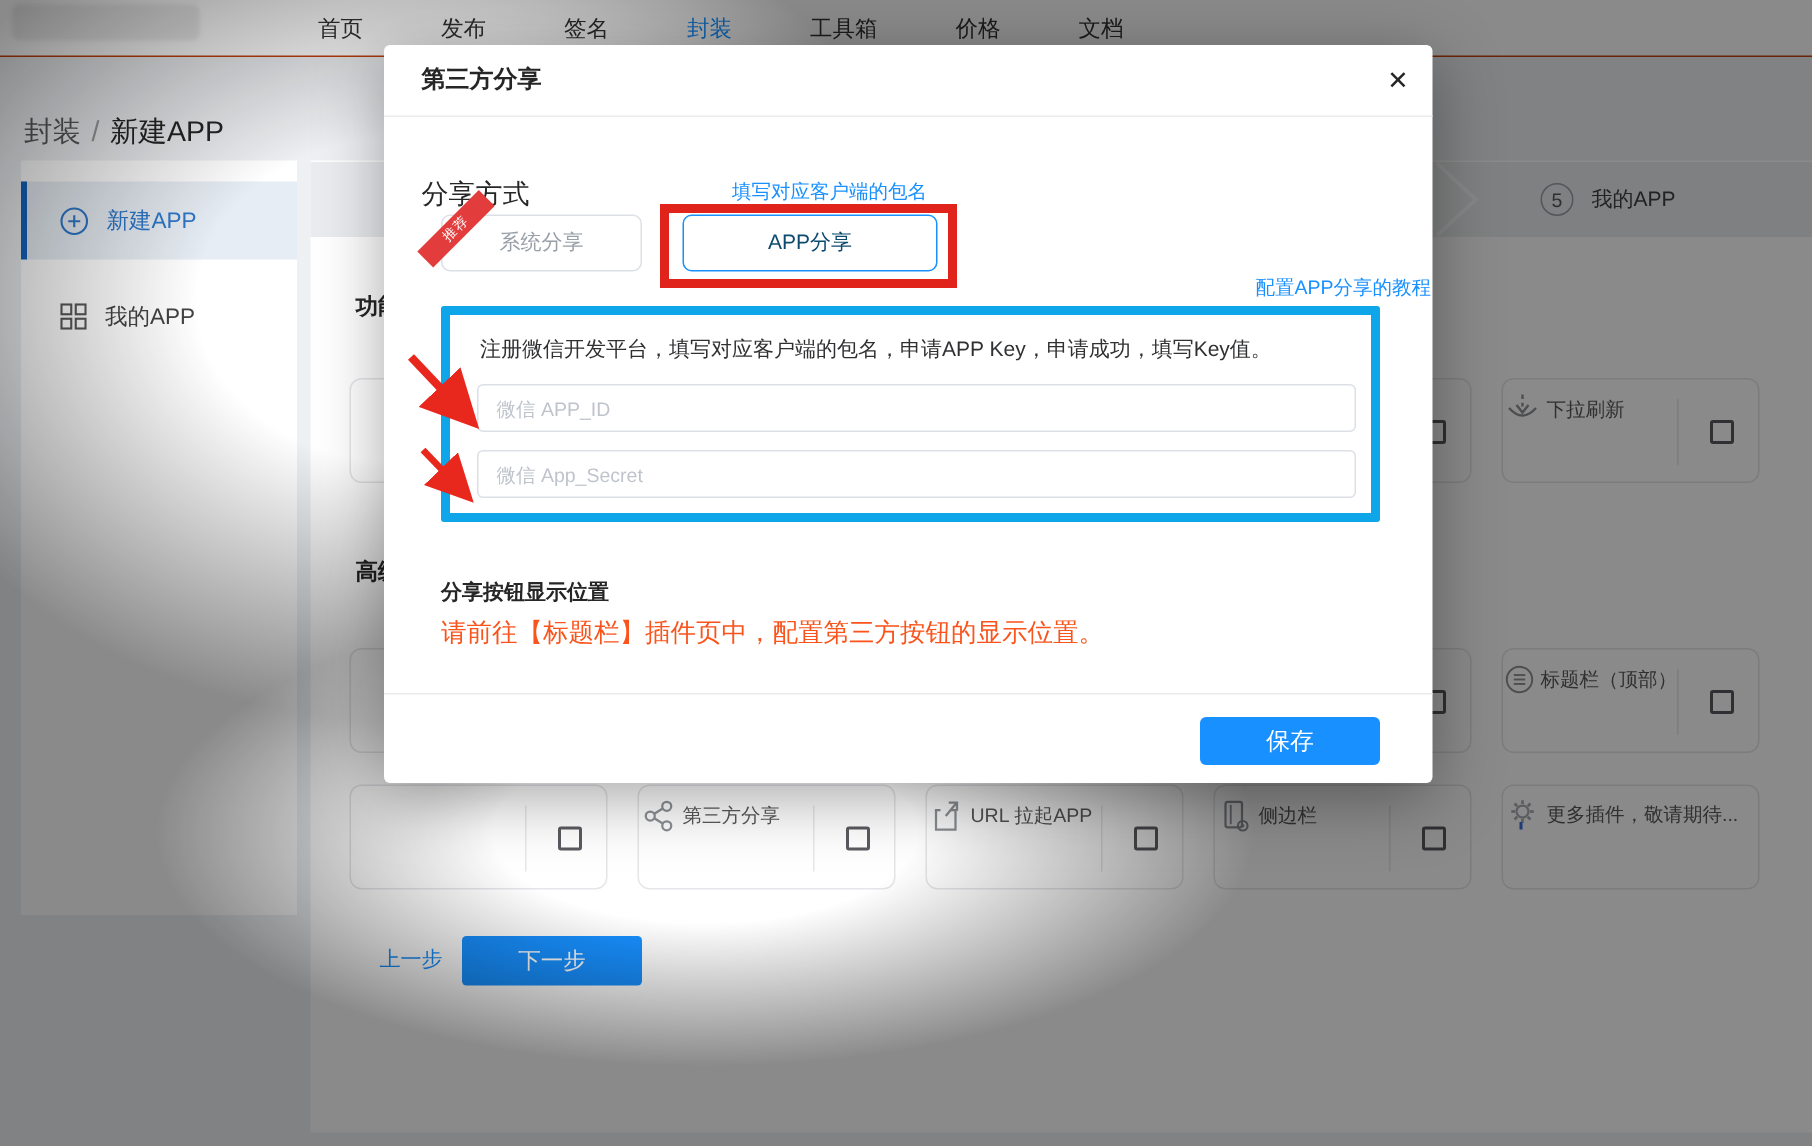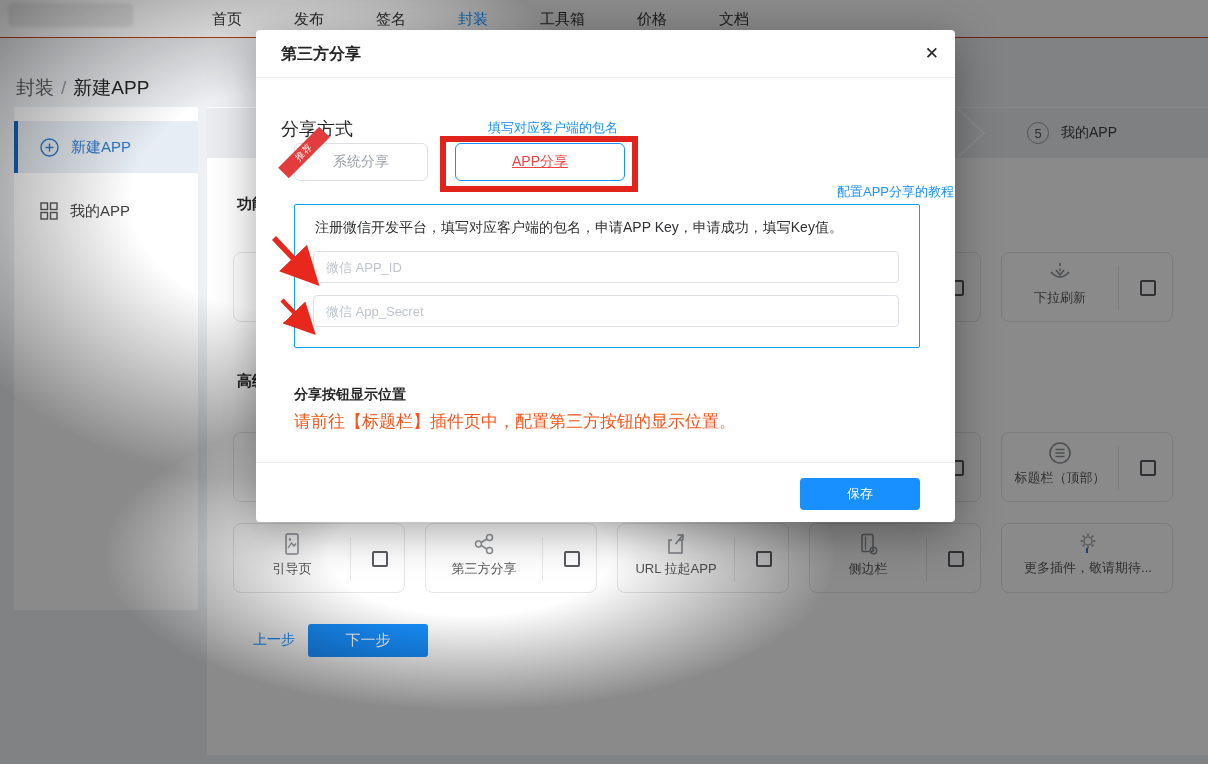--- a/index.html
+++ b/index.html
@@ -23,21 +23,21 @@
   .side-item.plain { top:78px; }
 
   .main-panel { position:absolute; left:207px; top:107px; width:1001px; height:648px; background:#fff; z-index:1; }
   .step-band { position:absolute; left:0; top:1px; width:1001px; height:50px; background:#eaecef; }
   .step5 { position:absolute; left:820px; top:0; height:50px; display:flex; align-items:center; gap:12px; }
   .step-circle { width:22px; height:22px; border:1px solid #9aa0a6; border-radius:50%; font-size:13px; color:#595959; display:flex; align-items:center; justify-content:center; }
   .step-label { font-size:14px; color:#404040; }
   .sec-title { position:absolute; left:30px; font-size:15px; font-weight:bold; color:#262626; white-space:nowrap; }
   .cards-row { position:absolute; left:26px; width:970px; height:70px; }
   .pcard { position:absolute; top:0; width:172px; height:70px; background:#fff; border:1px solid #e4e6e9; border-radius:8px; cursor:pointer; }
-  .pcard .stack { position:absolute; left:0; top:7px; width:116px; display:flex; flex-direction:column; align-items:center; gap:3px; color:#8c9095; }
+  .pcard .stack { position:absolute; left:0; top:7px; width:116px; display:flex; flex-direction:row; align-items:center; gap:3px; color:#8c9095; }
   .pcard .plabel { font-size:13px; color:#595959; white-space:nowrap; }
   .pcard .vdiv { position:absolute; left:116px; top:13px; width:1px; height:44px; background:#e8e8e8; }
   .checkbox { position:absolute; left:138px; top:27px; width:16px; height:16px; border:2px solid #5a5a60; border-radius:2px; background:transparent; cursor:pointer; }
   .pcard.wide .stack { width:172px; top:6px; }
   .prev-link { position:absolute; left:46px; top:524px; font-size:14px; color:#1890ff; cursor:pointer; }
   .next-btn { position:absolute; left:101px; top:517px; width:120px; height:33px; background:#1890ff; border:none; border-radius:3px; color:#fff; font-size:15px; cursor:pointer; }
   .plugins-note { position:absolute; left:30px; top:570px; font-size:14px; color:#fa541c; }
 
   
   .mask { position:absolute; inset:0; z-index:5; background:rgba(0,0,0,0.46); pointer-events:none;
@@ -55,31 +55,31 @@
   .m-title { position:absolute; left:25px; top:0; line-height:48px; font-size:16px; font-weight:bold; color:#262626; }
   .m-close { position:absolute; right:16px; top:13px; font-size:17px; font-weight:bold; color:#262626; cursor:pointer; line-height:22px; }
   .m-label { position:absolute; left:25px; top:87px; font-size:18px; color:#262626; }
   .link { font-size:13px; color:#1890ff; cursor:pointer; position:absolute; }
   .diff-link { left:232px; top:89px; }
   .tut-link { left:549px; top:153px;padding-left:32px; }
   .sys-btn { position:absolute; left:38px; top:113px; width:134px; height:38px; background:#fff; border:1px solid #dcdfe6; border-radius:6px; color:#99a0a8; font-size:14px; cursor:pointer; }
   .ribbon { position:absolute; left:-20px; top:1px; width:58px; height:15px; background:#e23d3c; transform:rotate(-45deg); display:flex; align-items:center; justify-content:center; }
   .ribbon span { color:#fff; font-size:9px; letter-spacing:1px; }
   .anno-box { position:absolute; left:184px; top:106px; width:198px; height:56px; border:6px solid #e0241c; z-index:20; pointer-events:none; }
-  .app-btn { position:absolute; left:199px; top:113px; width:170px; height:38px; background:#fff; border:1px solid #1890ff; border-radius:6px; color:#ef4444; font-size:14px; cursor:pointer;text-decoration:underline; }
-  .guide-panel { position:absolute; left:38px; top:174px; width:626px; height:144px; border:1px solid #0ea5e9; border-radius:2px; background:#fff; }
+  .app-btn { position:absolute; left:199px; top:113px; width:170px; height:38px; background:#fff; border:1px solid #1890ff; border-radius:6px; color:#0c4a6e; font-size:14px; cursor:pointer; }
+  .guide-panel { position:absolute; left:38px; top:174px; width:626px; height:144px; border:6px solid #0ea5e9; border-radius:2px; background:#fff; }
   .guide-text { position:absolute; left:20px; top:14px; font-size:14px; color:#303133; }
   .g-input { position:absolute; left:18px; width:586px; height:32px; border:1px solid #dcdfe6; border-radius:4px; padding:0 12px; font-size:13px; color:#333; font-family:inherit; }
   .g-input::placeholder { color:#bfc4cc; }
   .inp1 { top:46px; } .inp2 { top:90px; }
   .arrows { position:absolute; left:12px; top:198px; z-index:21; pointer-events:none; }
   .pos-label { position:absolute; left:38px; top:356px; font-size:14px; color:#262626;font-weight:bold; }
   .pos-note { position:absolute; left:38px; top:380px; font-size:17px; color:#fa541c; }
   .m-footer { position:absolute; left:0; top:432px; width:699px; height:60px; border-top:1px solid #ececec; }
-  .save-btn { position:absolute; left:544px; top:15px; width:120px; height:32px; background:#1890ff; border:none; border-radius:4px; color:#fff; font-size:13px; cursor:pointer; }
+  .save-btn { position:absolute; left:544px; top:15px; width:120px; height:32px; background:#1890ff; border:none; border-radius:4px; color:#fff; font-size:16px; cursor:pointer; }
   svg { display:block; }
 </style>
 </head>
 <body>
 
 <div class="page">
 
   <div class="topnav">
     <div class="logo-blob"></div>
     <div class="nav-items">
@@ -190,28 +190,20 @@
           </svg>
           <div class="plabel">标题栏（顶部）</div>
         </div>
         <div class="vdiv"></div>
           <div class="checkbox"></div>
       </div>
     </div>
 
     <div class="cards-row" style="top:416px;">
       <div class="pcard" style="left:0;">
-        <div class="stack">
-          <svg width="26" height="26" viewBox="0 0 26 26">
-            <rect x="7" y="3" width="12" height="20" rx="1.5" fill="none" stroke="#8c9095" stroke-width="1.5"></rect>
-            <polyline points="9,17 12.5,12 15,15 17,12.5" fill="none" stroke="#8c9095" stroke-width="1.3"></polyline>
-            <circle cx="11" cy="8.5" r="1.2" fill="#8c9095"></circle>
-          </svg>
-          <div class="plabel">引导页</div>
-        </div>
         <div class="vdiv"></div>
           <div class="checkbox"></div>
       </div>
       <div class="pcard" style="left:192px;">
         <div class="stack">
           <svg width="26" height="26" viewBox="0 0 26 26">
             <circle cx="7.5" cy="13" r="3" fill="none" stroke="#8c9095" stroke-width="1.5"></circle>
             <circle cx="18.5" cy="6.5" r="3" fill="none" stroke="#8c9095" stroke-width="1.5"></circle>
             <circle cx="18.5" cy="19.5" r="3" fill="none" stroke="#8c9095" stroke-width="1.5"></circle>
             <line x1="10.2" y1="11.5" x2="15.8" y2="8" stroke="#8c9095" stroke-width="1.5"></line>

